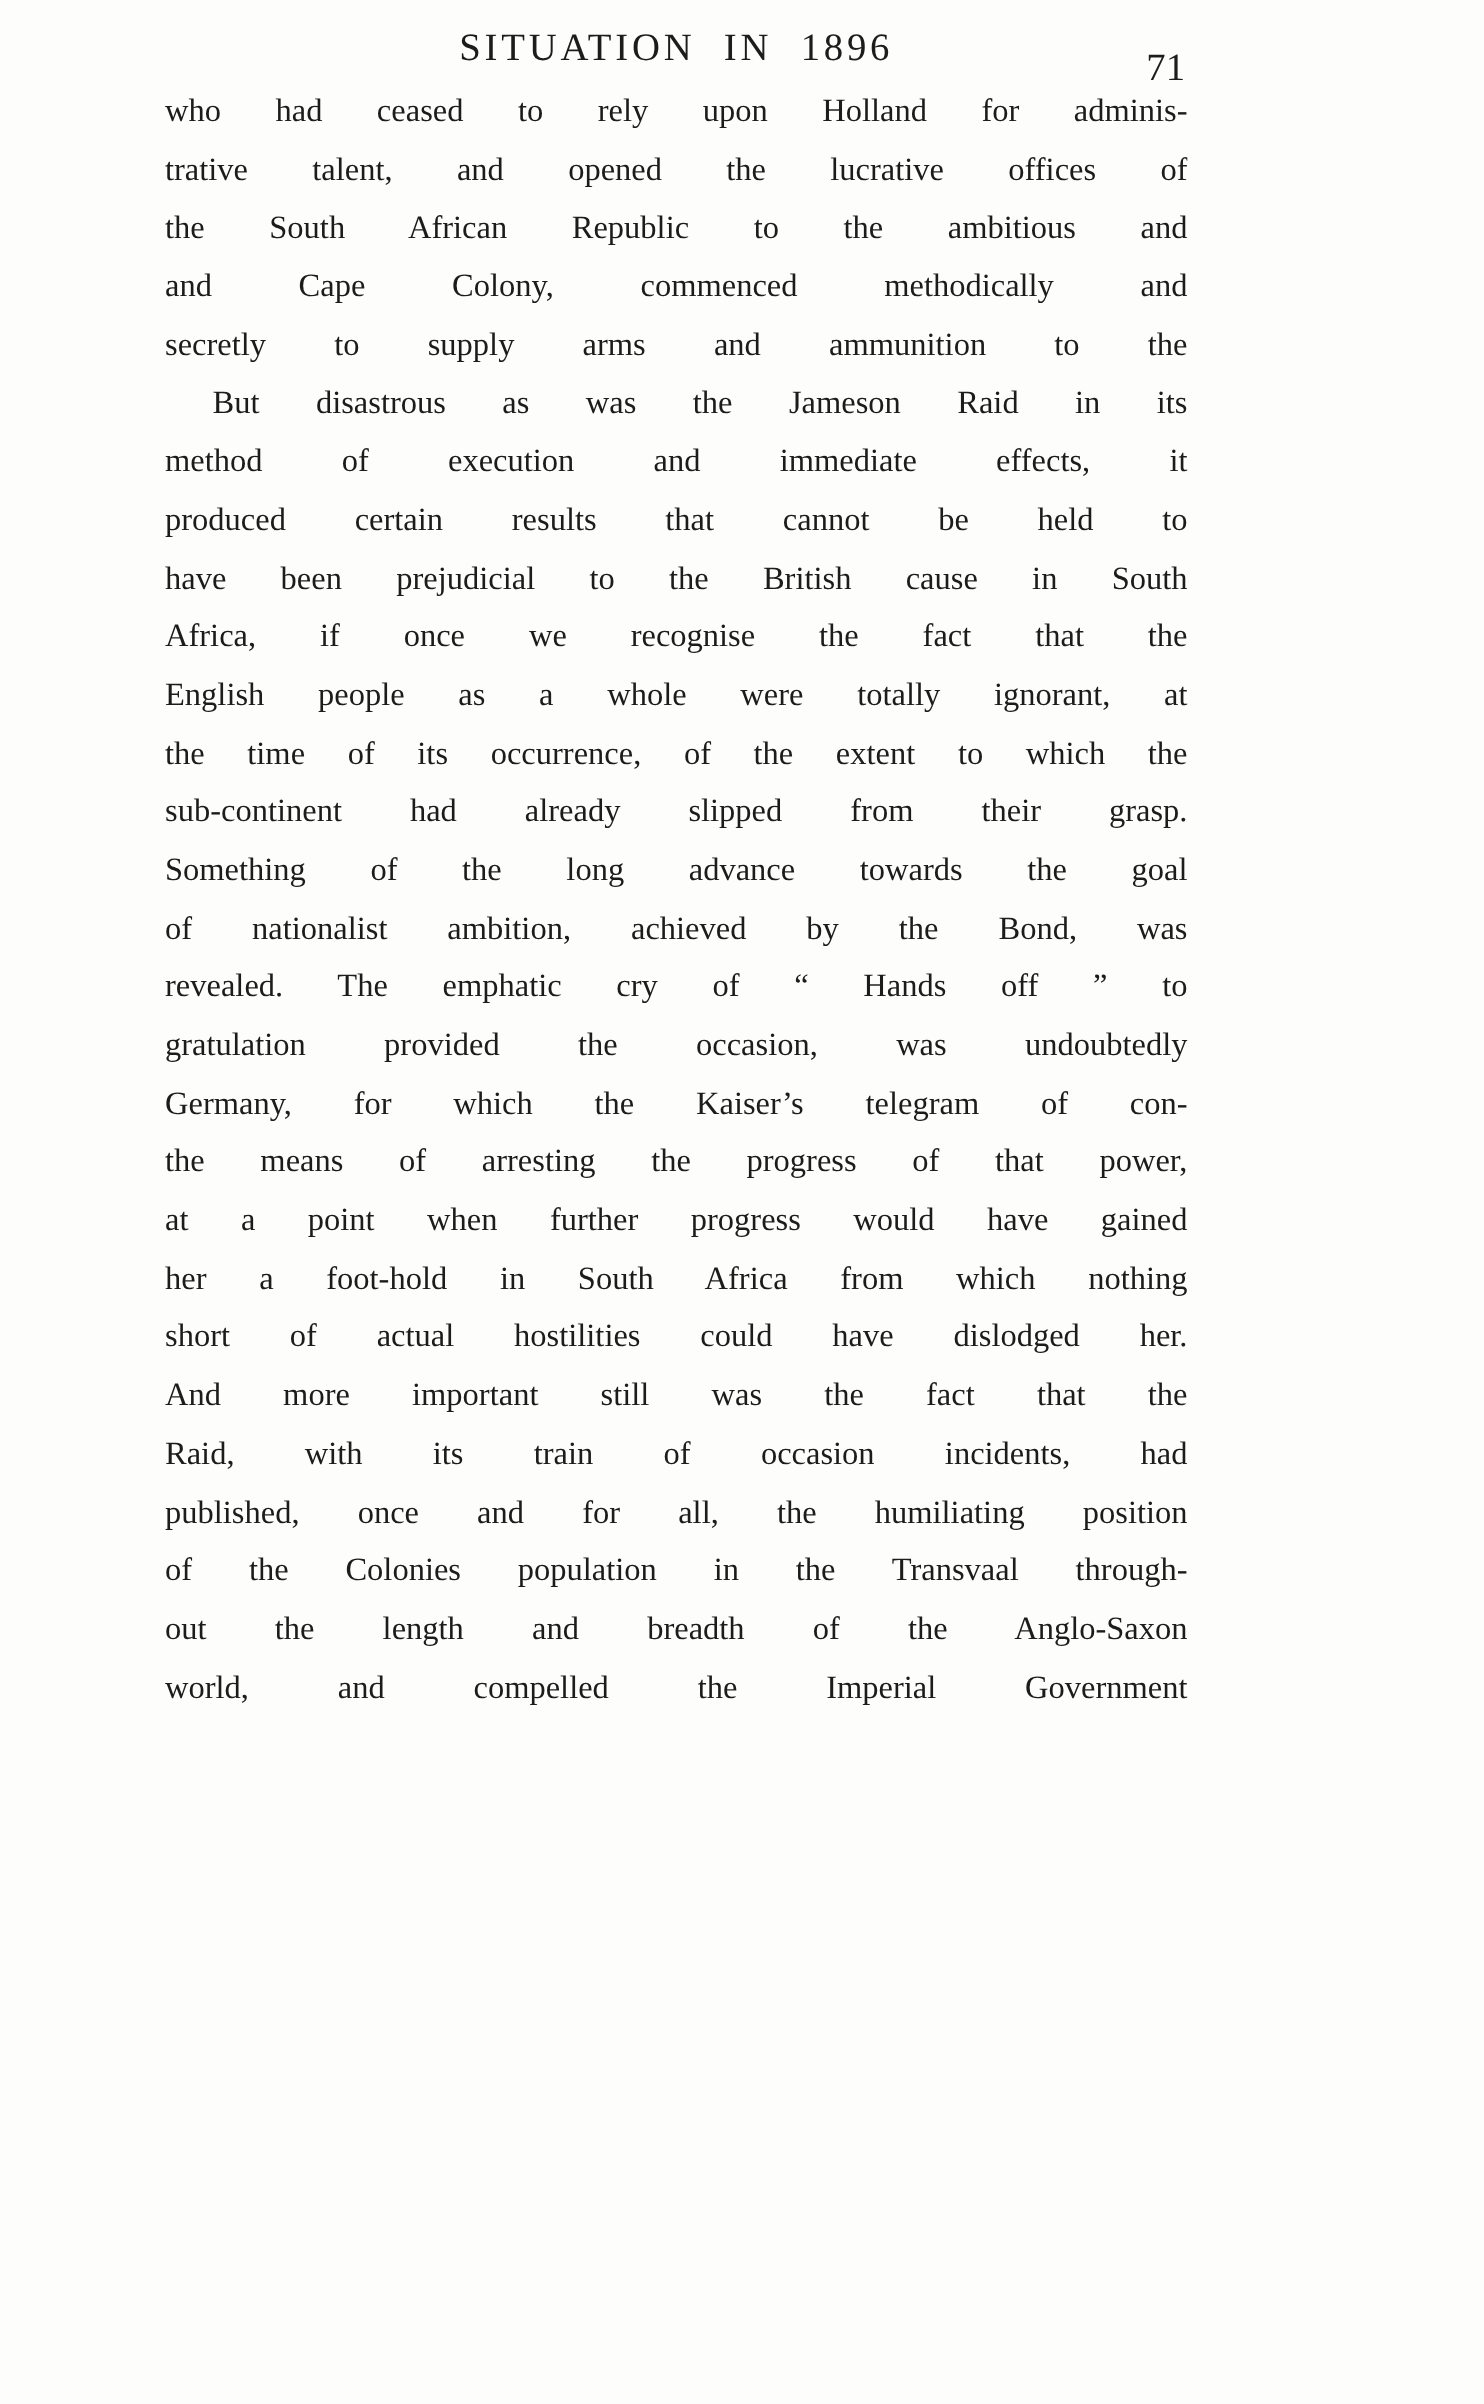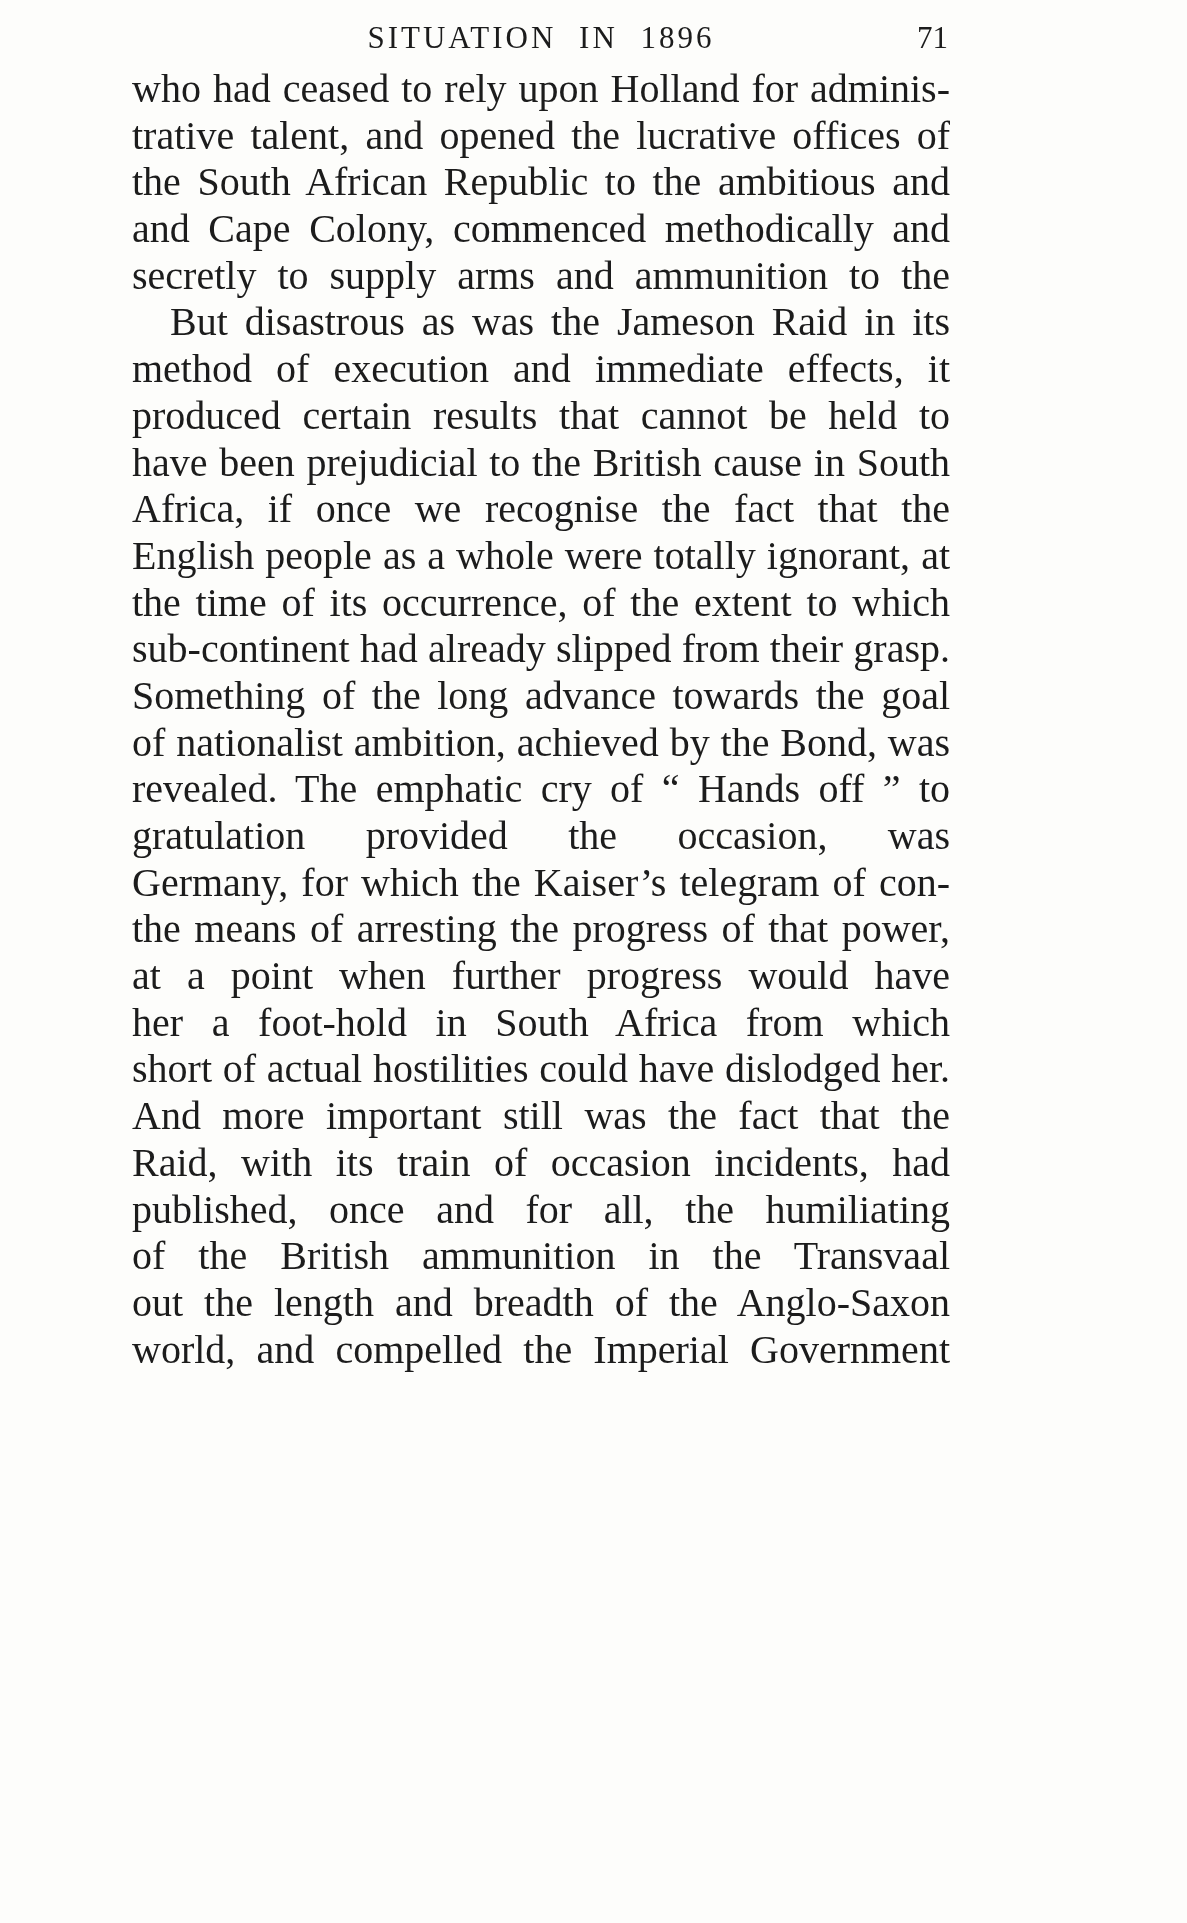--- a/index.html
+++ b/index.html
@@ -30,32 +30,32 @@
     position: absolute;
     left: 50%;
     transform: translateX(-50%);
     letter-spacing: 3px;
     word-spacing: 12px;
     white-space: nowrap;
   }
   .page-number {
     position: absolute;
     right: 2px;
-    top: 0;
+    top: 16px;
   }
   .text-block {
     margin: 6px 0 0 103px;
     width: 818px;
   }
   .paragraph {
     margin: 0;
     padding: 0;
   }
   .line {
-    font-size: 40px;
+    font-size: 26px;
     line-height: 46.7px;
     height: 46.7px;
     text-align: justify;
     text-align-last: justify;
     overflow: hidden;
   }
   .line.nojust {
     text-align-last: left;
   }
   .line.indent {
@@ -92,18 +92,18 @@
         <div class="line">revealed.  The emphatic cry of “ Hands off ” to</div>
         <div class="line">gratulation provided the occasion, was undoubtedly</div>
         <div class="line">Germany, for which the Kaiser’s telegram of con-</div>
         <div class="line">the means of arresting the progress of that power,</div>
         <div class="line">at a point when further progress would have gained</div>
         <div class="line">her a foot-hold in South Africa from which nothing</div>
         <div class="line">short of actual hostilities could have dislodged her.</div>
         <div class="line">And more important still was the fact that the</div>
         <div class="line">Raid, with its train of occasion incidents, had</div>
         <div class="line">published, once and for all, the humiliating position</div>
-        <div class="line">of the British ammunition in the Transvaal through-</div>
+        <div class="line">of the Colonies population in the Transvaal through-</div>
         <div class="line">out the length and breadth of the Anglo-Saxon</div>
         <div class="line">world, and compelled the Imperial Government</div>
       </div>
     </div>
 </div>
 
 </body></html>

